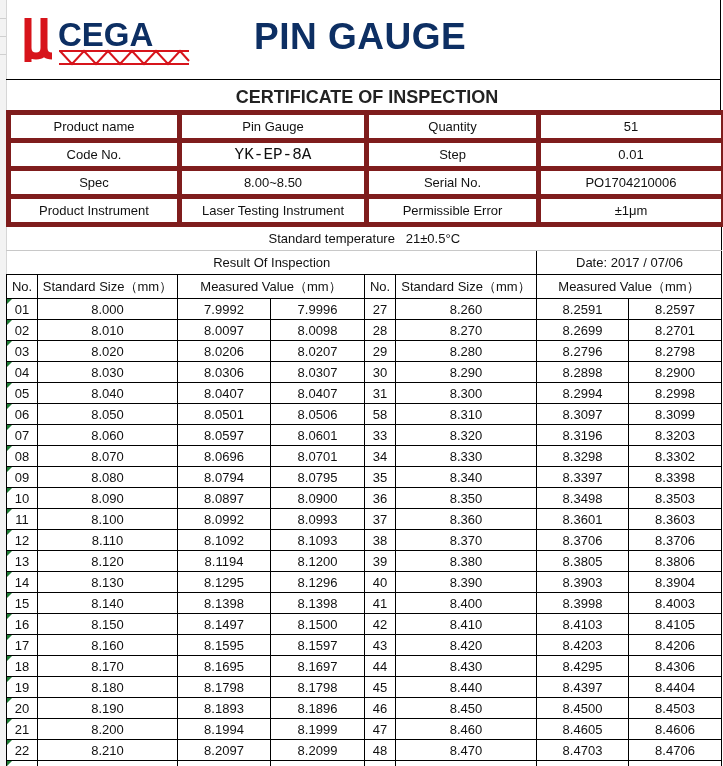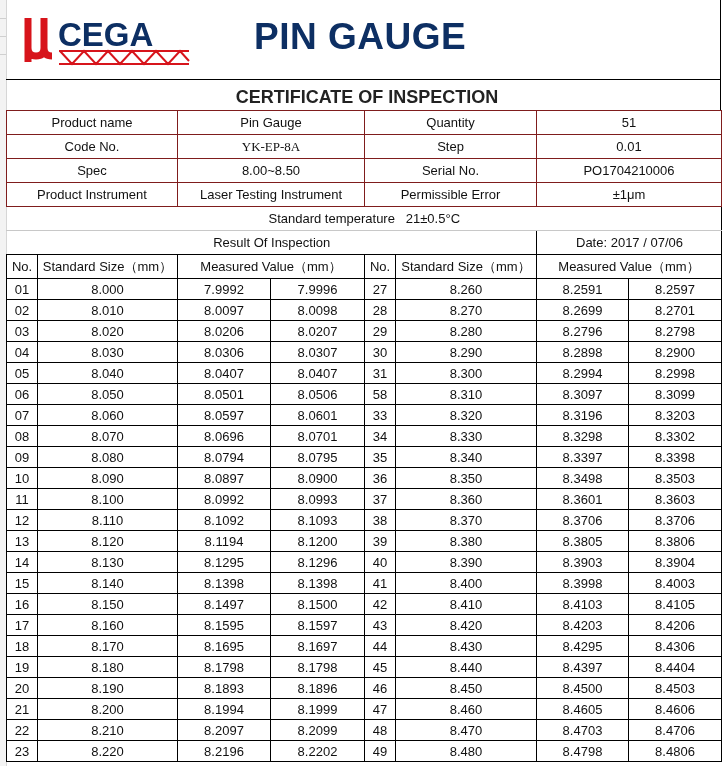--- a/index.html
+++ b/index.html
@@ -6,28 +6,28 @@
   body { width: 723px; height: 766px; overflow: hidden; position: relative; font-family: "Liberation Sans", sans-serif; color: #111; }
   .gutter { position: absolute; left: 0; top: 0; width: 6px; height: 766px; background: #f3f3f3; border-right: 1px solid #d6d6d6; }
   .gutter-line { position: absolute; left: 0; width: 6px; height: 1px; background: #d0d0d0; }
   .sheet { position: absolute; left: 6px; top: 0; width: 715px; }
   .header { position: relative; height: 79px; border-bottom: 1px solid #000; border-right: 1px solid #000; padding-left: 36px; }
   .logo { position: absolute; left: 18px; top: 12px; width: 170px; height: 56px; }
   .brand-title { position: absolute; left: 248px; top: 16px; font-family: "Liberation Sans", sans-serif; font-weight: bold; font-size: 37px; color: #0d2f63; letter-spacing: 0.5px; }
   .cert { height: 30px; line-height: 34px; text-align: center; font-weight: bold; font-size: 18px; color: #222; border-right: 1px solid #000; margin-left: 8px; }
   table { border-collapse: collapse; table-layout: fixed; width: 715px; }
   td { font-size: 13px; text-align: center; padding: 0; white-space: nowrap; overflow: hidden; }
-  .info td { height: 23px; border: 1px solid #7f1d1d; margin-top: 31px; }
-  .info td.v-mono { font-family: Liberation Serif, serif; font-size: 13px; }
+  .info td { height: 23px; border: 5px solid #7f1d1d; margin-top: 31px; }
+  .info td.v-mono { font-family: Liberation Mono, monospace; font-size: 16px; }
   .plain td { height: 23px; text-align: center; padding-left: 2px; border-right: 1px solid #000; }
   .plain tr.temp td { border-bottom: 1px solid #c8c8c8; }
   .plain tr.result td.date { border-left: 1px solid #c8c8c8; }
   .grid td { height: 20px; border: 1px solid #000; position: relative; font-size: 13px; }
   .grid tr.head td { height: 23px; }
-  .grid td.no { text-align: center; border-radius: 10px; }
+  .grid td.no { text-align: center; }
   .grid td.no.tri::before { content: ""; position: absolute; left: 0; top: 0; width: 0; height: 0; border-top: 5px solid #1e7b34; border-right: 5px solid transparent; }
 </style>
 </head>
 <body>
 
 <div class="gutter">
   <div class="gutter-line" style="top:18px"></div>
   <div class="gutter-line" style="top:36px"></div>
   <div class="gutter-line" style="top:54px"></div>
 </div>

